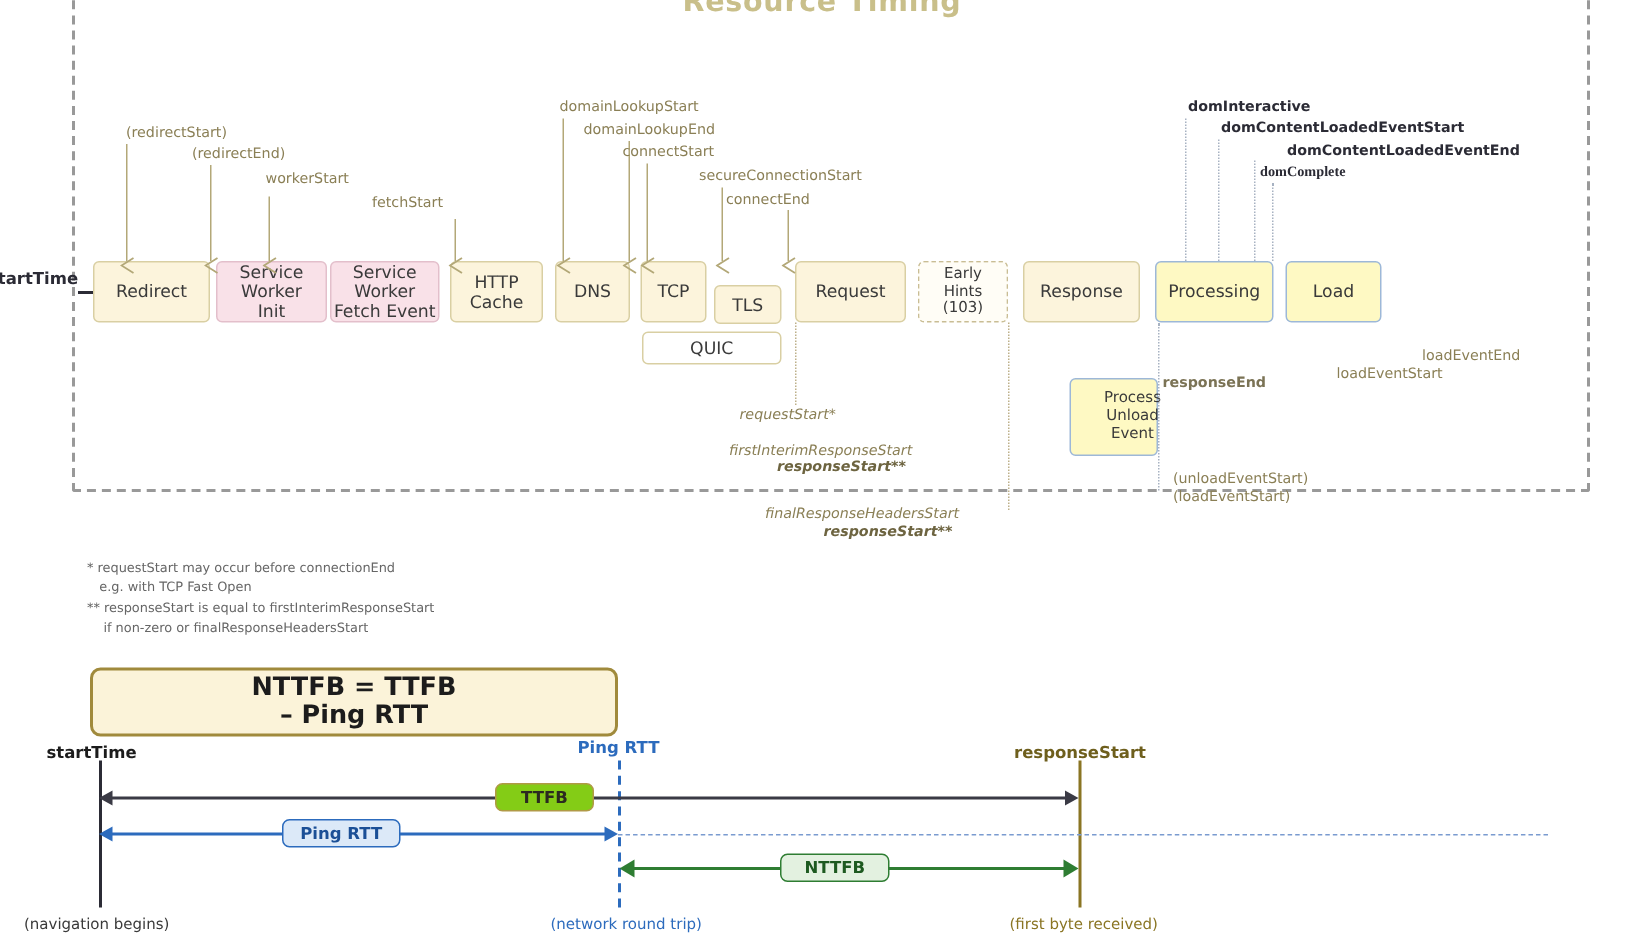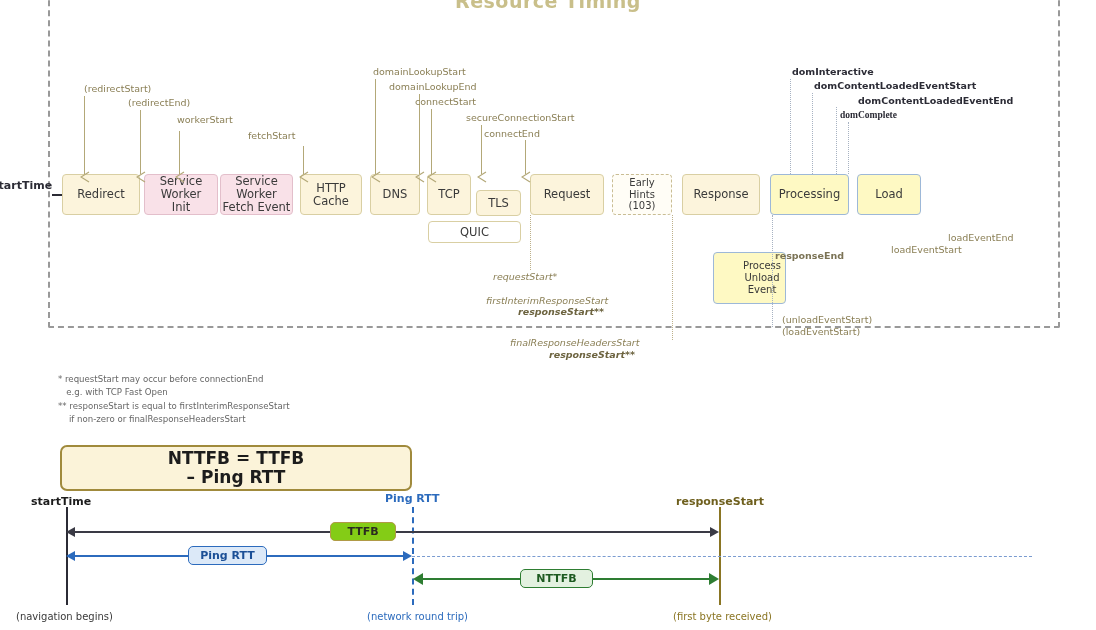--- a/index.html
+++ b/index.html
@@ -110,21 +110,21 @@
 </div>
 <div class="phase ph-blue" style="left:770px;top:174px;width:79px;height:41px;">
   <span>Processing</span>
 </div>
 <div class="phase ph-blue" style="left:857px;top:174px;width:64px;height:41px;">
   <span>Load</span>
 </div>
 <div class="phase ph-white" style="left:428px;top:221px;width:93px;height:22px;">
   <span>QUIC</span>
 </div>
-<div class="phase ph-blue" style="left:713px;top:252px;width:73px;height:52px;font-size:10px;line-height:12px;padding-left:25px;">
+<div class="phase ph-blue" style="left:713px;top:252px;width:59px;height:52px;font-size:10px;line-height:12px;padding-left:25px;">
   <span>Process<br>Unload<br>Event</span>
 </div>
 
 <div class="mk-line" style="left:84px;top:96px;height:78px;"></div>
 <div class="mk" style="left:84px;top:83px;">(redirectStart)</div>
 <div class="abs" style="left:80px;top:168px;"><svg width="12" height="12">
       <polyline points="9,1 1,6 9,11" fill="none" stroke="#b3a878" stroke-width="1.2"></polyline>
     </svg></div>
 
 <div class="mk-line" style="left:140px;top:110px;height:64px;"></div>

